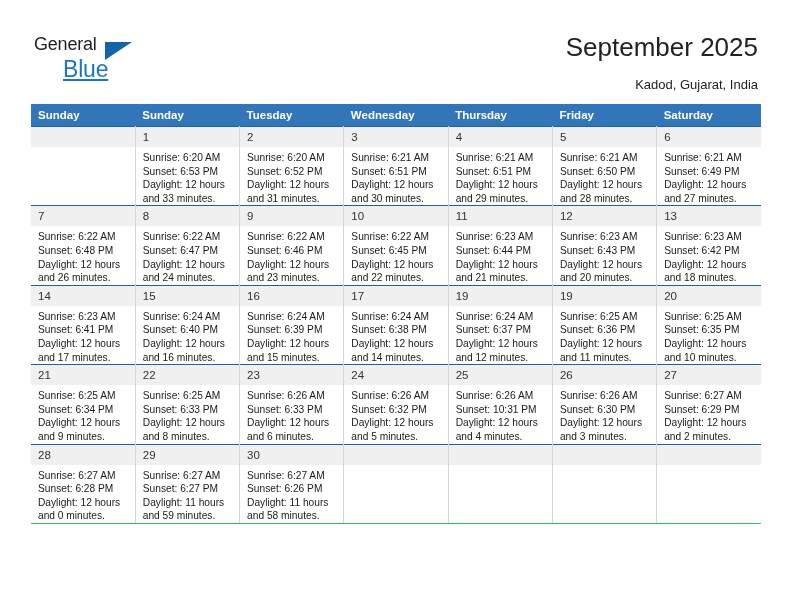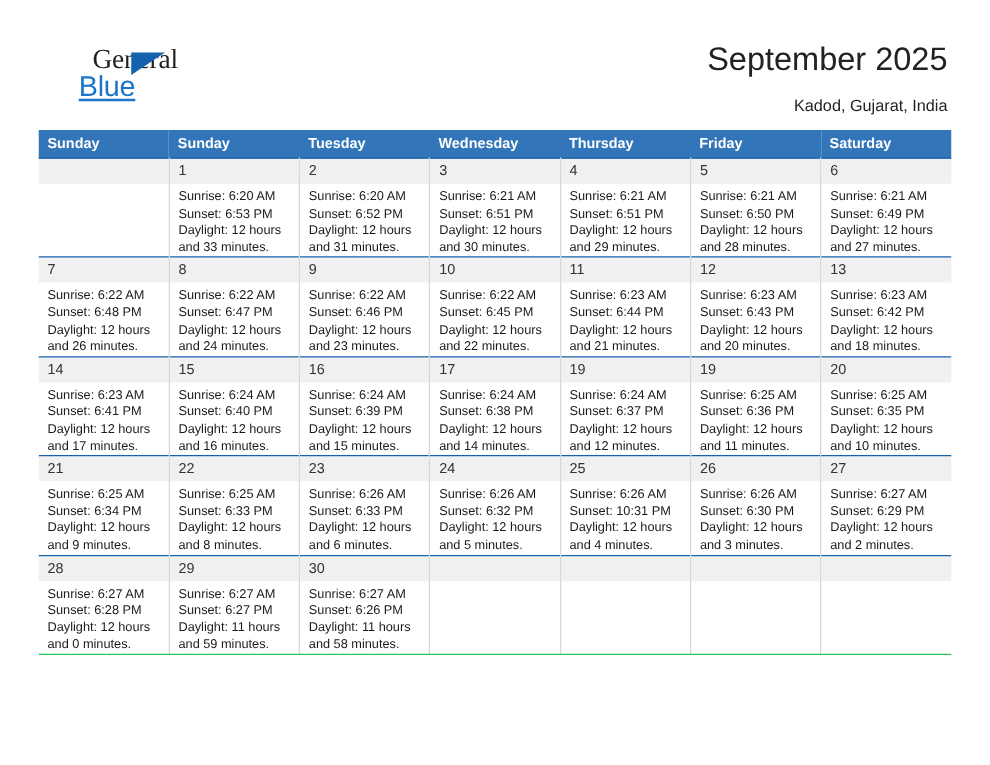--- a/index.html
+++ b/index.html
@@ -33,25 +33,24 @@
     position: absolute;
     left: 34px;
     top: 34px;
     width: 230px;
     height: 50px;
   }
   .brand-general {
     position: absolute;
     left: 0;
     top: 0;
-    font-size: 22px;
+    font-size: 18px;
     letter-spacing: -0.2px;
     color: #231f20;
-    font-family: Liberation Serif, serif;
-    margin-left: 40px;
+    font-family: Liberation Sans, sans-serif;
   }
   .brand-tri {
     position: absolute;
     left: 71px;
     top: 8px;
     width: 0;
     height: 0;
     border-left: 27px solid #1463ad;
     border-bottom: 18px solid transparent;
   }

